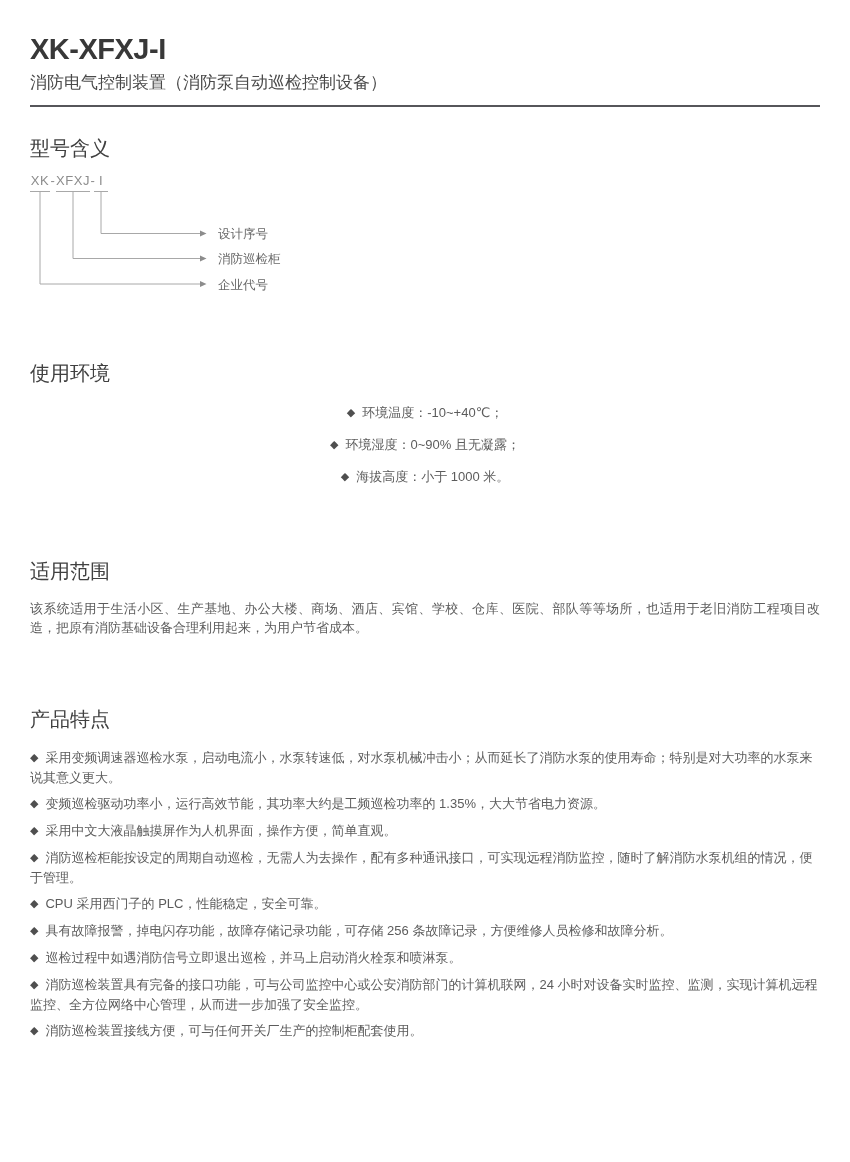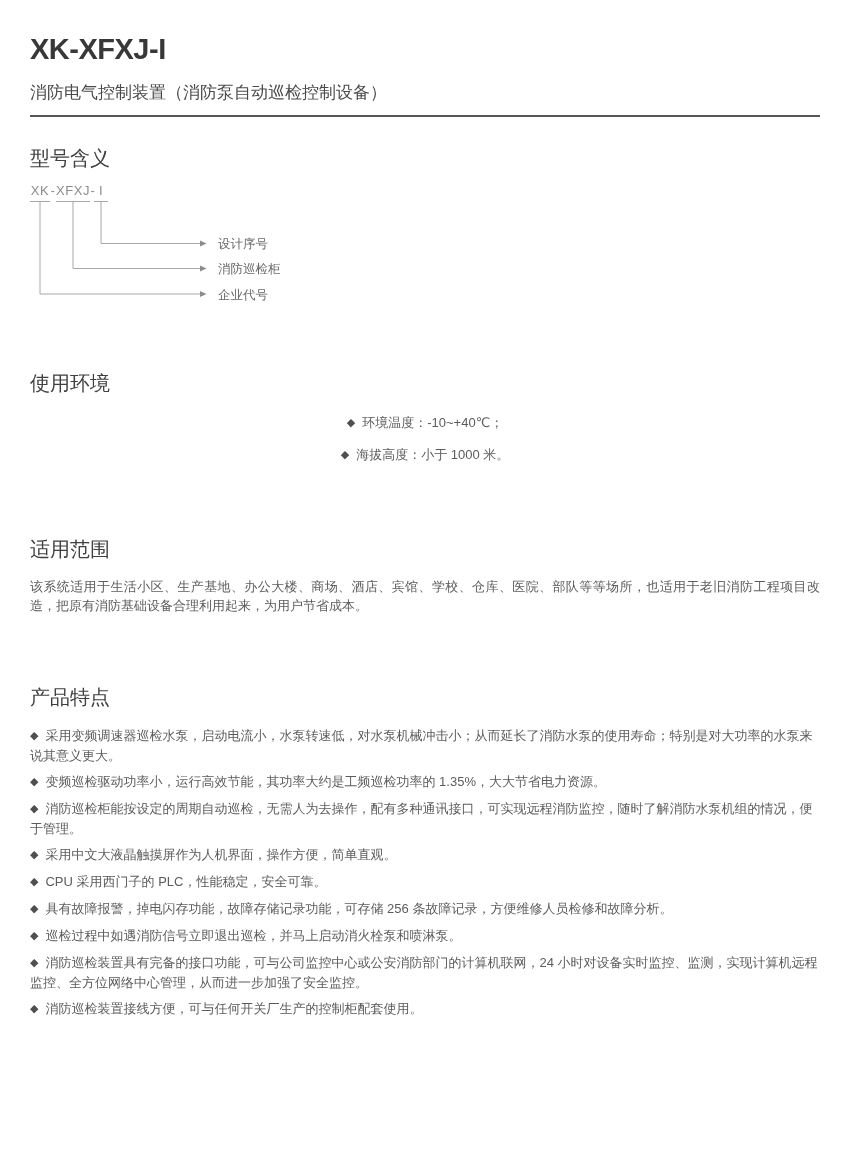--- a/index.html
+++ b/index.html
@@ -16,21 +16,21 @@
   
   .title {
     margin-top: 33px;
     font-size: 29px;
     font-weight: 700;
     letter-spacing: -0.5px;
     color: #383838;
     line-height: 1.15;
   }
   .subtitle {
-    margin-top: 16px;
+    margin-top: 6px;
     font-size: 17px;
     font-weight: 400;
     color: #4a4a4a;
     line-height: 1.3;
   }
   .divider {
     margin-top: 11px;
     border: none;
     border-top: 2px solid #56565a;
     height: 0;
@@ -122,36 +122,37 @@
       <text class="diagram-label" x="188" y="65">设计序号</text>
       <text class="diagram-label" x="188" y="90">消防巡检柜</text>
       <text class="diagram-label" x="188" y="115.5">企业代号</text>
     </svg>
   </section>
 
   <section class="section sec-env">
     <h2>使用环境</h2>
     <ul class="bullet-list env-list">
       <li><span class="bullet-glyph">◆</span><span>环境温度：-10~+40℃；</span></li>
+      <li><span class="bullet-glyph">◆</span><span>环境湿度：0~90% 且无凝露；</span></li>
       <li><span class="bullet-glyph">◆</span><span>海拔高度：小于 1000 米。</span></li>
     </ul>
   </section>
 
   <section class="section sec-scope">
     <h2>适用范围</h2>
     <p class="scope-text">该系统适用于生活小区、生产基地、办公大楼、商场、酒店、宾馆、学校、仓库、医院、部队等等场所，也适用于老旧消防工程项目改造，把原有消防基础设备合理利用起来，为用户节省成本。</p>
   </section>
 
   <section class="section sec-features">
     <h2>产品特点</h2>
     <ul class="bullet-list feature-list">
       <li><span class="bullet-glyph">◆</span><span>采用变频调速器巡检水泵，启动电流小，水泵转速低，对水泵机械冲击小；从而延长了消防水泵的使用寿命；特别是对大功率的水泵来说其意义更大。</span></li>
       <li><span class="bullet-glyph">◆</span><span>变频巡检驱动功率小，运行高效节能，其功率大约是工频巡检功率的 1.35%，大大节省电力资源。</span></li>
+      <li><span class="bullet-glyph">◆</span><span>采用中文大液晶触摸屏作为人机界面，操作方便，简单直观。</span></li>
       <li><span class="bullet-glyph">◆</span><span>消防巡检柜能按设定的周期自动巡检，无需人为去操作，配有多种通讯接口，可实现远程消防监控，随时了解消防水泵机组的情况，便于管理。</span></li>
-      <li><span class="bullet-glyph">◆</span><span>采用中文大液晶触摸屏作为人机界面，操作方便，简单直观。</span></li>
       <li><span class="bullet-glyph">◆</span><span>CPU 采用西门子的 PLC，性能稳定，安全可靠。</span></li>
       <li><span class="bullet-glyph">◆</span><span>具有故障报警，掉电闪存功能，故障存储记录功能，可存储 256 条故障记录，方便维修人员检修和故障分析。</span></li>
       <li><span class="bullet-glyph">◆</span><span>巡检过程中如遇消防信号立即退出巡检，并马上启动消火栓泵和喷淋泵。</span></li>
       <li><span class="bullet-glyph">◆</span><span>消防巡检装置具有完备的接口功能，可与公司监控中心或公安消防部门的计算机联网，24 小时对设备实时监控、监测，实现计算机远程监控、全方位网络中心管理，从而进一步加强了安全监控。</span></li>
       <li><span class="bullet-glyph">◆</span><span>消防巡检装置接线方便，可与任何开关厂生产的控制柜配套使用。</span></li>
     </ul>
   </section>
 
 </div>
 

